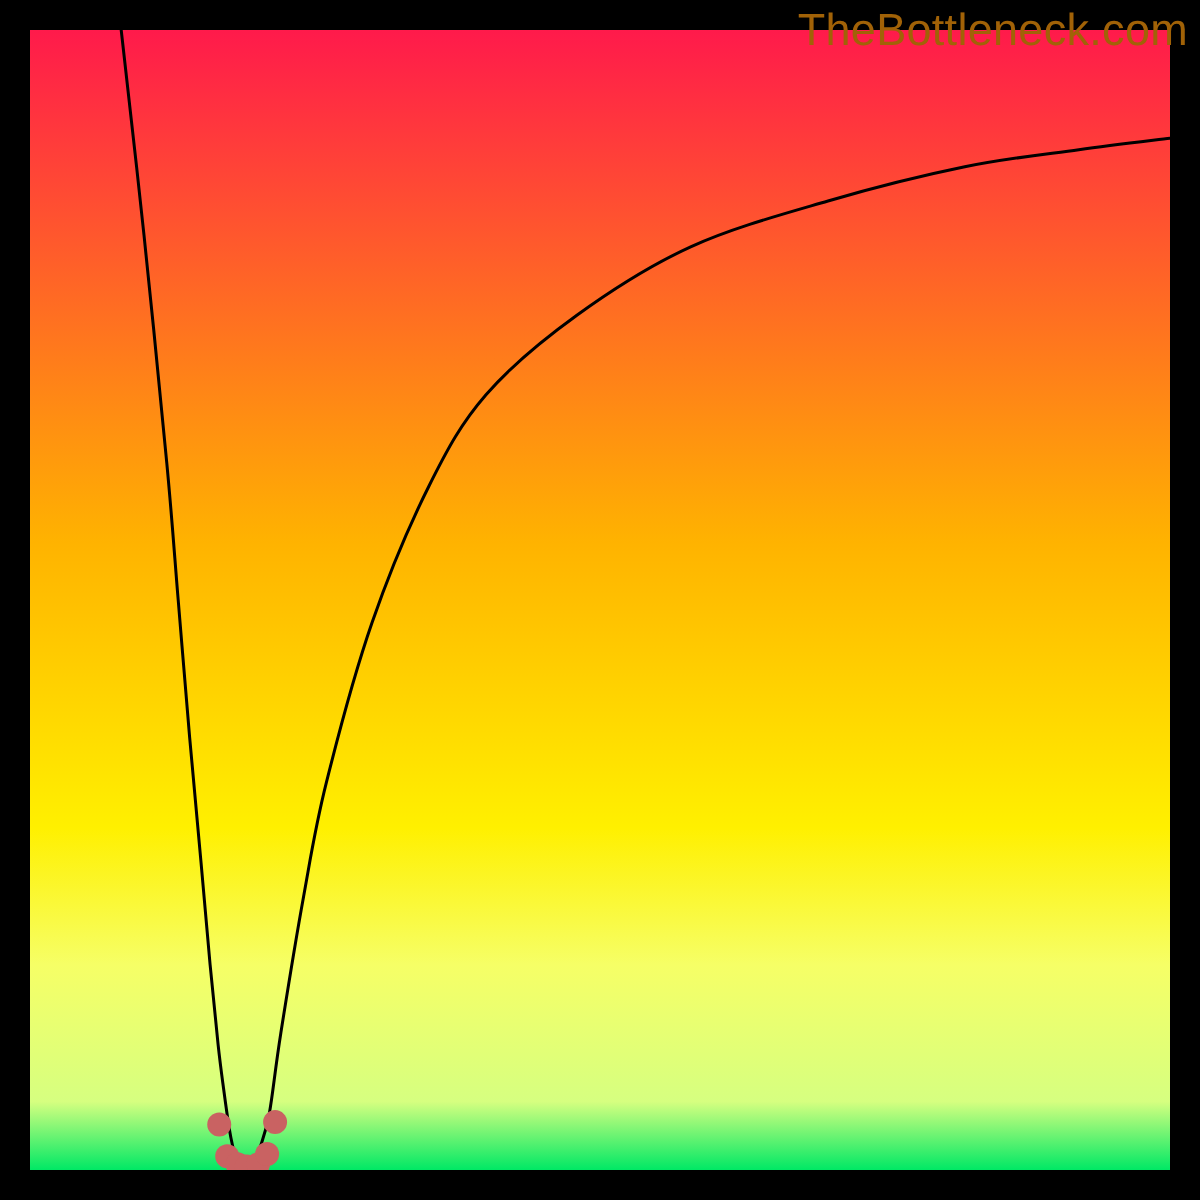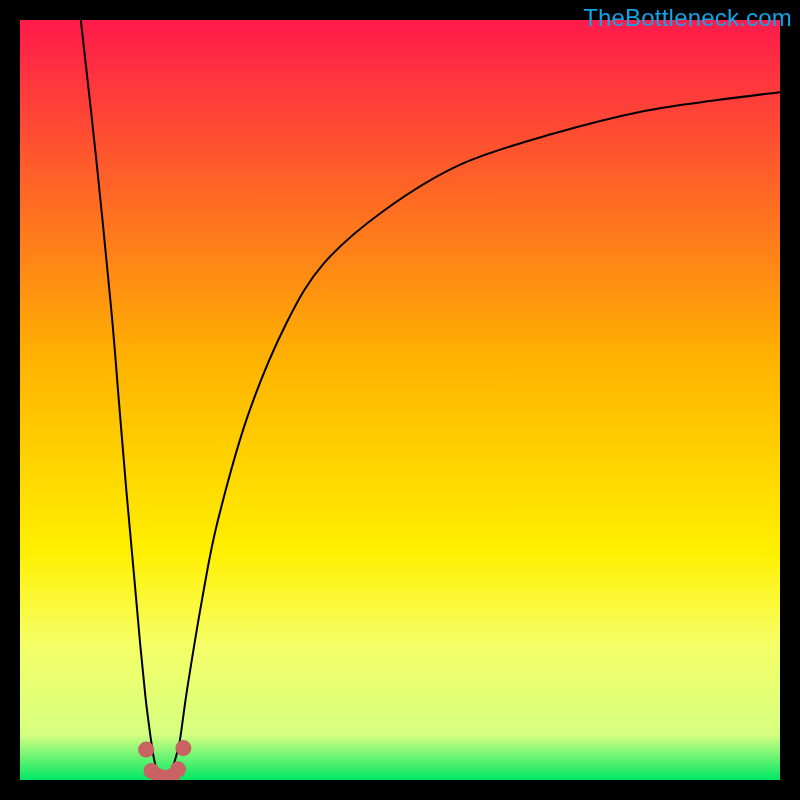--- a/index.html
+++ b/index.html
@@ -22,22 +22,22 @@
     left: 20px;
     top: 20px;
     width: 760px;
     height: 760px;
     overflow: hidden;
   }
   .watermark {
     position: absolute;
     top: 4px;
     right: 8px;
-    color: #0ea5e9;
-    font-size: 24px;
+    color: #a16207;
+    font-size: 30px;
     font-weight: 500;
     z-index: 20;
     letter-spacing: 0.2px;
   }
 </style>
 </head>
 <body>
 
 <div class="frame">
   <div class="watermark">TheBottleneck.com</div>

